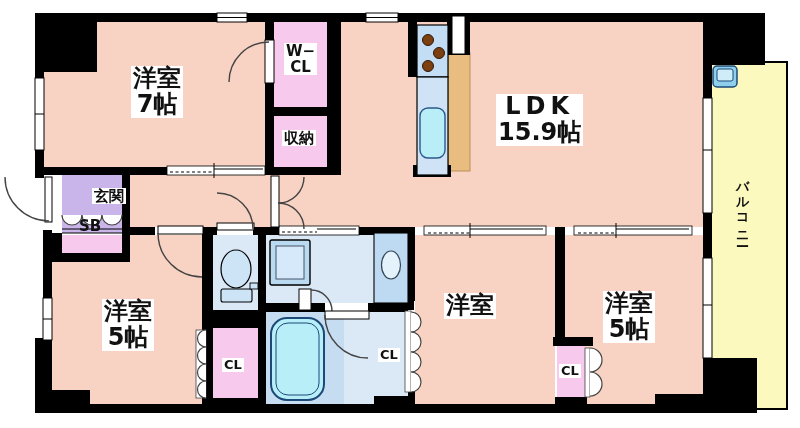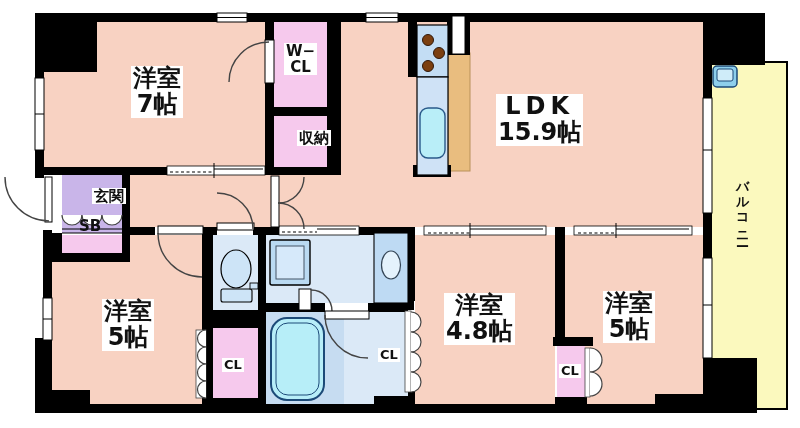--- a/index.html
+++ b/index.html
@@ -204,30 +204,29 @@
   <div class="lbl big" style="left:496px;top:94px;">
     <div style="letter-spacing:5px;">LDK</div>
     <div>15.9帖</div>
   </div>
   <div class="lbl big" style="left:102px;top:299px;">
     <div>洋室</div>
     <div>5帖</div>
   </div>
   <div class="lbl big" style="left:444px;top:293px;">
     <div>洋室</div>
-    <div>4.8帖</div>
   </div>
   <div class="lbl big" style="left:603px;top:291px;">
     <div>洋室</div>
     <div>5帖</div>
   </div>
   <div class="lbl mid" style="left:284px;top:43px;">
     <div>W−</div>
     <div>CL</div>
   </div>
-  <div class="lbl mid" style="left:297px;top:130px;">収納</div>
+  <div class="lbl mid" style="left:282px;top:130px;">収納</div>
   <div class="lbl mid" style="left:92px;top:188px;">玄関</div>
   <div class="lbl mid" style="left:77px;top:218px;background:transparent;">SB</div>
   <div class="lbl sm" style="left:222px;top:358px;">CL</div>
   <div class="lbl sm" style="left:378px;top:348px;">CL</div>
   <div class="lbl sm" style="left:559px;top:364px;">CL</div>
   <div class="lbl vert" style="left:733px;top:172px;">バルコニー</div>
 </div>
 
 </body></html>

